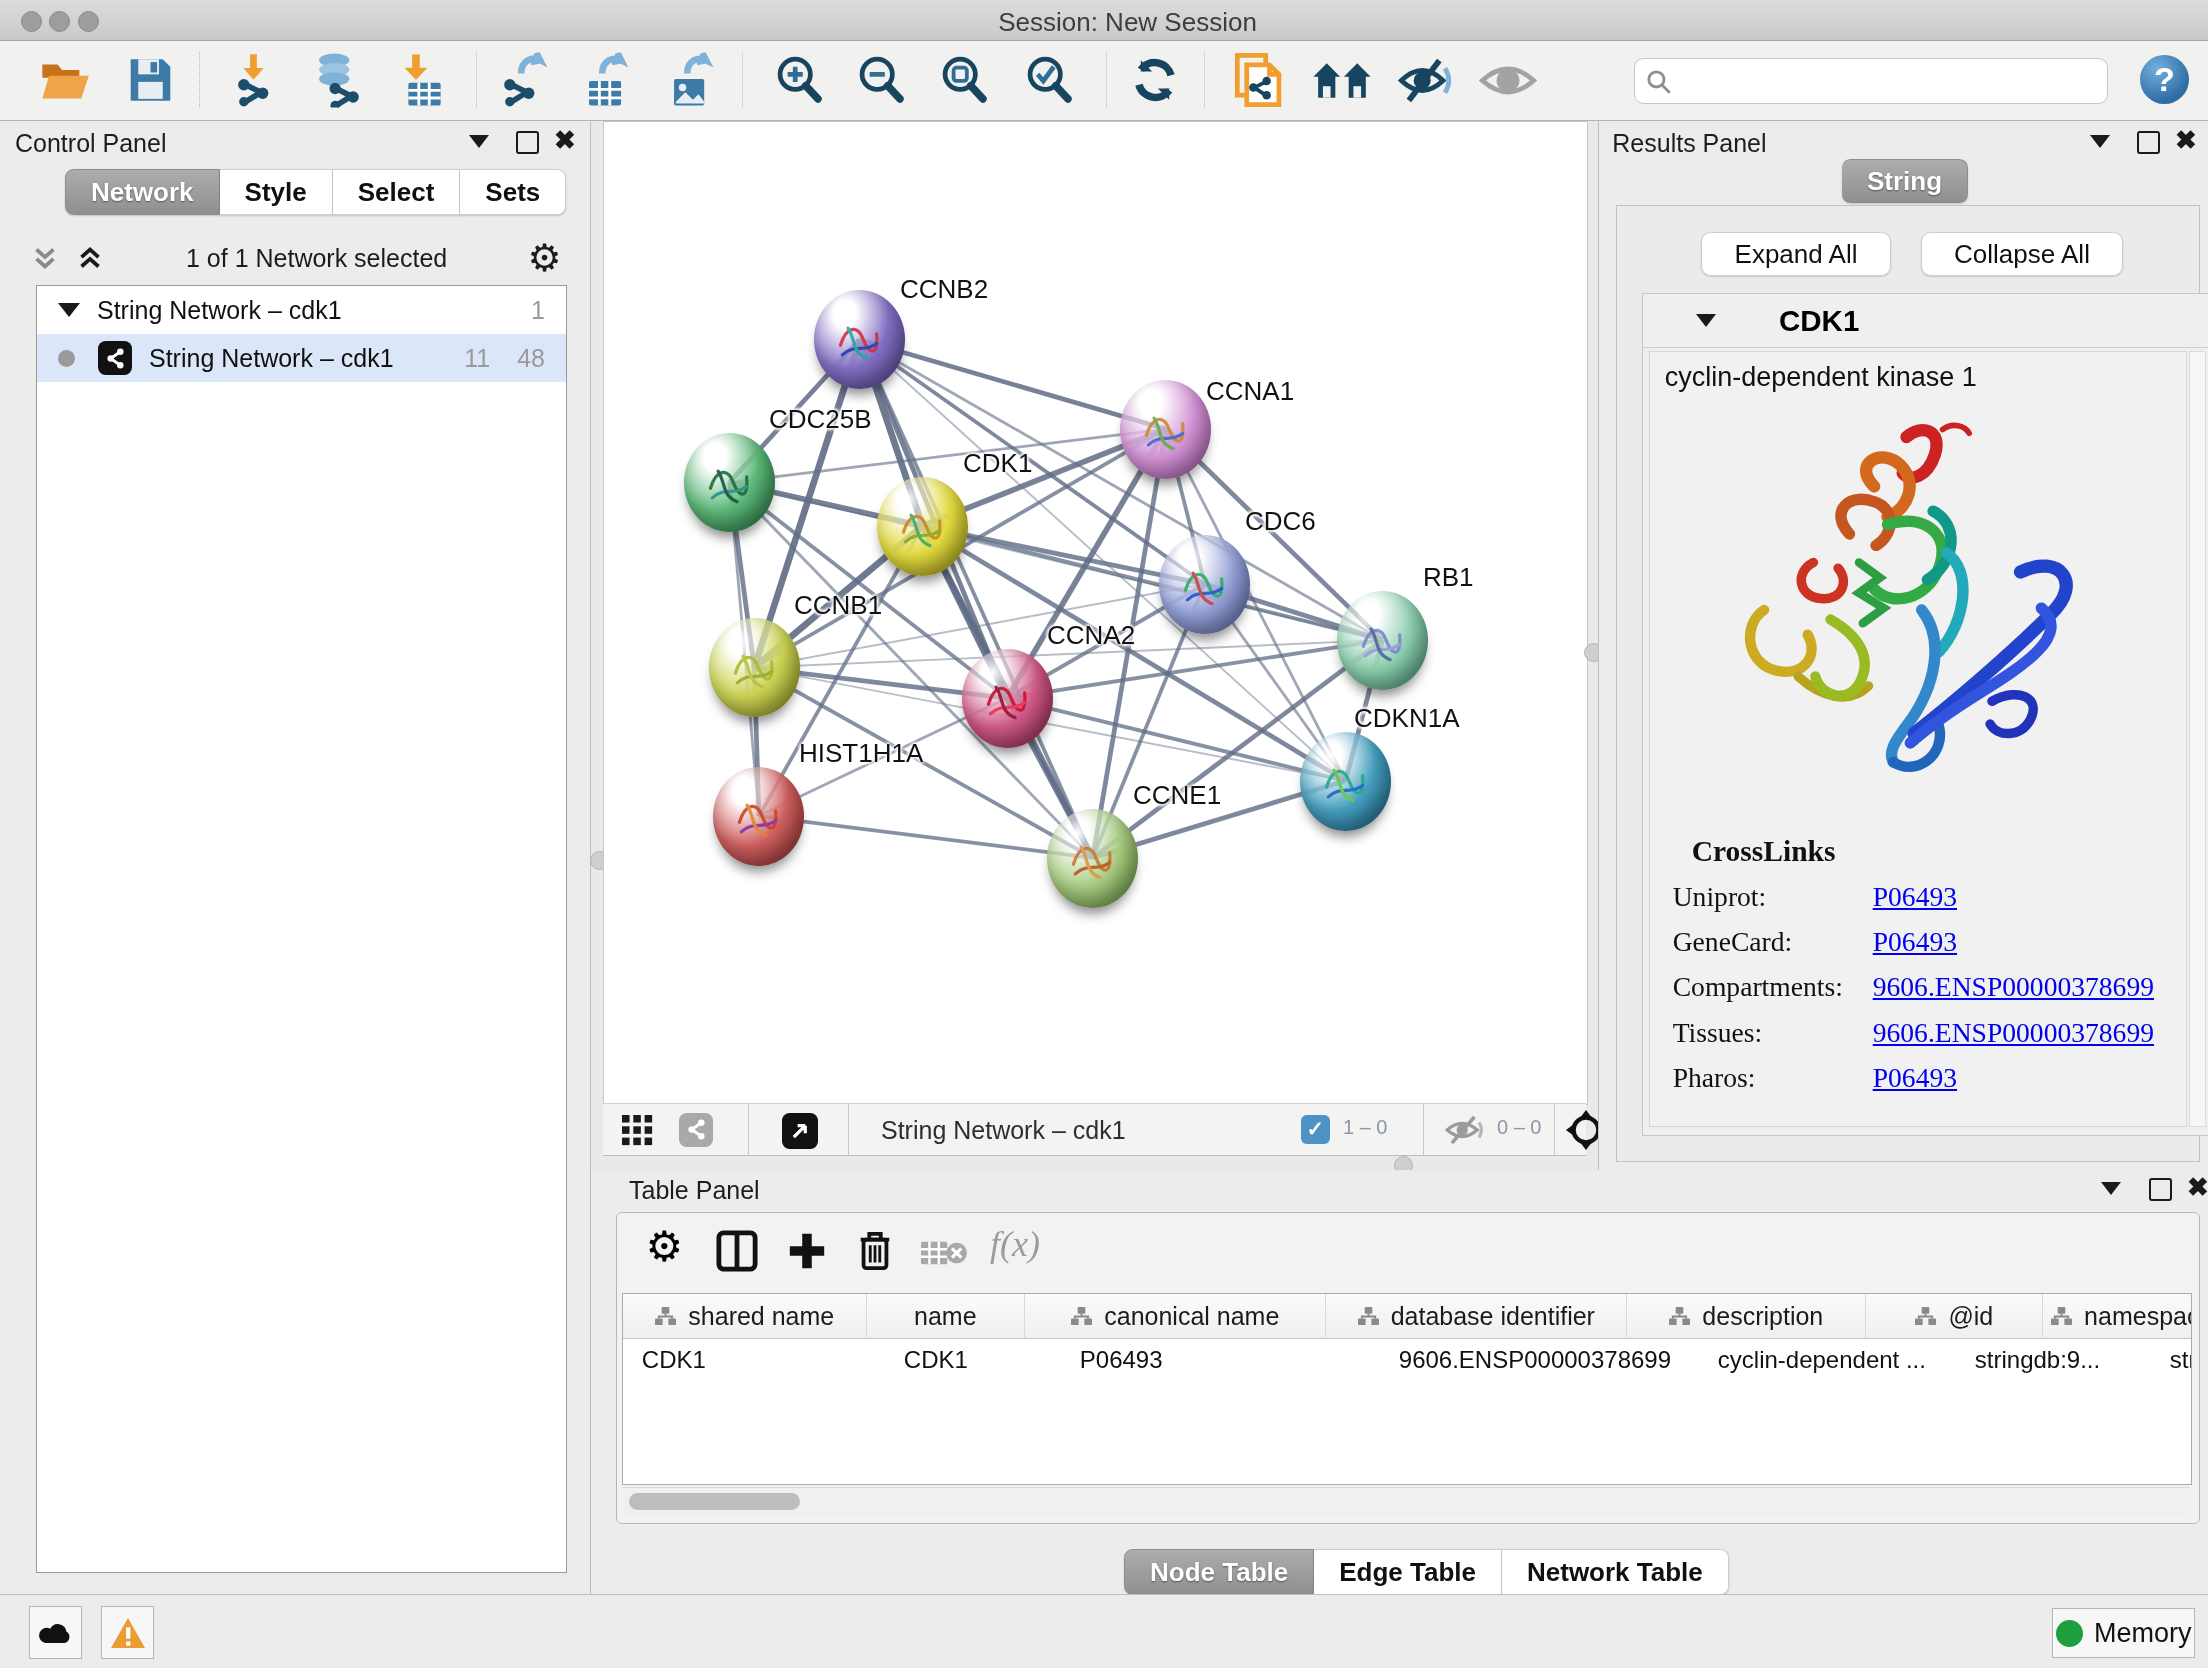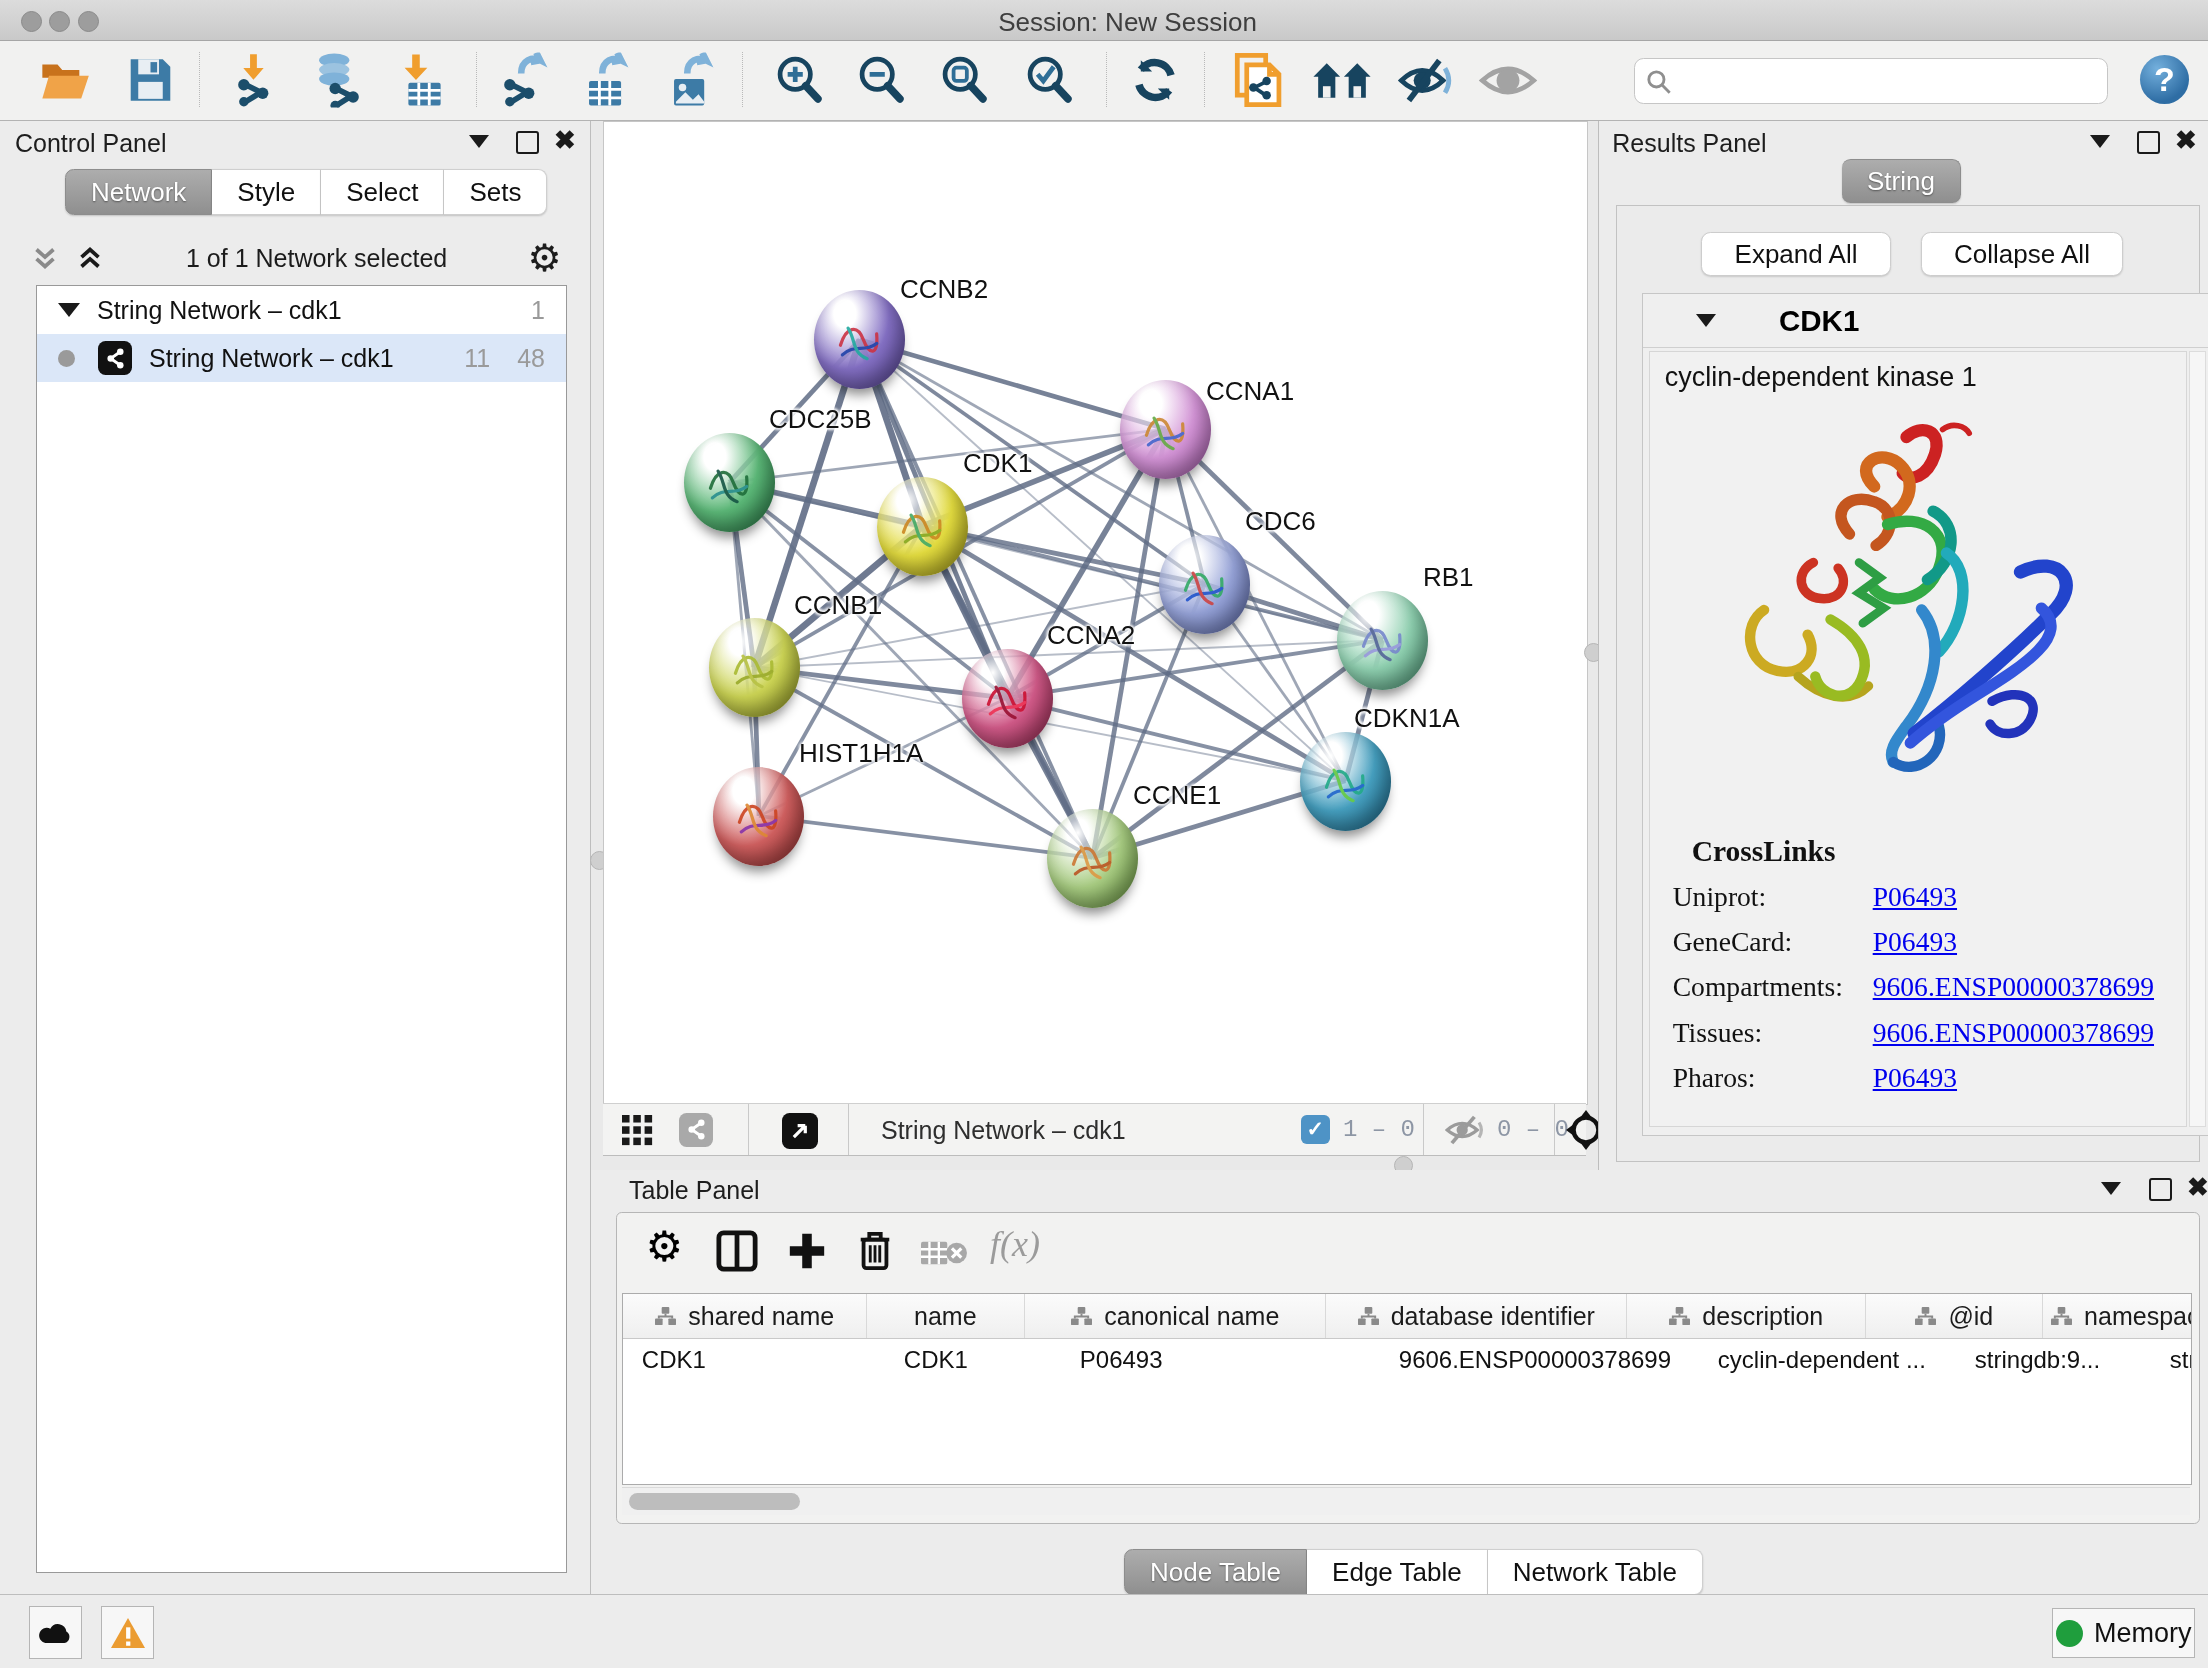--- a/index.html
+++ b/index.html
@@ -19,42 +19,42 @@
   
   .main{position:absolute;top:121px;left:0;width:2208px;height:1473px;background:#e9e9e9;}
   
   .panel-title{font-size:25px;color:#1d1d1d;}
   .head-caret{width:0;height:0;border-left:10.5px solid transparent;border-right:10.5px solid transparent;border-top:13.3px solid #1a1a1a;display:inline-block;}
   .head-box{width:19px;height:19px;border:2.9px solid #1a1a1a;border-radius:2.9px;display:inline-block;}
   .head-x{font-size:26px;font-weight:bold;color:#1a1a1a;line-height:19px;}
   
   .control-panel{position:absolute;left:0;top:0;width:590px;height:1473px;background:#ececec;border-right:1px solid #bdbdbd;}
   .tabs-row{display:flex;}
-  .tab{height:44px;line-height:44px;padding:0 25px;font-size:26px;background:#fff;color:#101010;border:1px solid #cfcfcf;border-left-width:0;box-shadow:0 1px 1.9px rgba(0,0,0,.18);}
+  .tab{height:44px;line-height:44px;padding:0 25px;font-size:26px;background:#fff;color:#101010;border:1px solid #cfcfcf;border-left-width:0;box-shadow:0 1px 1.9px rgba(0,0,0,.18);font-weight:bold;}
   .tab:first-child{border-radius:8.6px 0 0 8.6px;border-left-width:1px;}
   .tab:last-child{border-radius:0 8.6px 8.6px 0;}
   .tab.selected{background:linear-gradient(#adadad,#8f8f8f);color:#fff;text-shadow:0 1px 1.9px rgba(0,0,0,.45);border-color:#8d8d8d;}
   .cp-toolbar{position:absolute;left:28.5px;top:114px;width:533px;height:46px;font-size:25px;color:#1c1c1c;display:flex;align-items:center;}
   .cp-list{position:absolute;left:36px;top:164px;width:529px;height:1286px;background:#fff;border:1px solid #999;}
   .tree-row{height:48px;display:flex;align-items:center;font-size:25px;color:#111;}
   .tree-row .count{color:#9a9a9a;}
   .tree-row.selected{background:#dbe7f8;}
   .tree-caret{width:0;height:0;border-left:11.4px solid transparent;border-right:11.4px solid transparent;border-top:14.3px solid #1a1a1a;}
   .dot-gray{width:17px;height:17px;border-radius:50%;background:#9a9a9a;}
   .share-chip{width:34px;height:34px;border-radius:7.6px;background:#111;display:flex;align-items:center;justify-content:center;}
   
   .splitter-dot{width:17px;height:17px;border-radius:50%;background:#cfcfcf;border:1px solid #b5b5b5;}
   
   .network-canvas{position:absolute;left:603px;top:0;width:983px;height:982px;background:#fff;border:1px solid #c6c6c6;overflow:hidden;}
   .net-node{position:absolute;border-radius:50%;box-shadow:0 9.5px 11.4px -3.8px rgba(0,0,0,.45),inset -5.7px -9.5px 17px rgba(0,0,0,.28);}
   .net-label{position:absolute;font-size:26px;color:#111;white-space:nowrap;text-shadow:1.9px 0 2.9px #fff,-1.9px 0 2.9px #fff,0 1.9px 2.9px #fff,0 -1.9px 2.9px #fff;}
   .network-toolbar{position:absolute;left:603px;top:982px;width:983px;height:51px;background:#f3f3f2;border-top:1px solid #cfcfcf;border-bottom:1px solid #bcbcbc;}
   .nt-sep{position:absolute;top:0;height:100%;border-left:1px solid #c9c9c9;}
   .nt-label{font-size:25px;color:#2e2e2e;}
-  .nt-count{font-size:24px;color:#8d96a5;font-family:Liberation Mono, monospace;}
+  .nt-count{font-size:20px;color:#8d96a5;}
   .checkbox-blue{width:28.5px;height:28.5px;border-radius:5.7px;background:#4e93c6;color:#fff;font-size:21px;font-weight:bold;text-align:center;line-height:28.5px;}
   
   .results-panel{position:absolute;left:1598px;top:0;width:611px;height:1049px;background:#ececec;border-left:1px solid #bdbdbd;}
   .rp-outer{position:absolute;left:17px;top:84px;width:582px;height:955px;background:#ebebeb;border:1.9px solid #c2c2c2;}
   .btn-plain{background:#fff;border:1px solid #cdcdcd;border-radius:9.5px;font-size:26px;color:#101010;text-align:center;box-shadow:0 1px 1.9px rgba(0,0,0,.15);}
   .rp-section{position:absolute;left:25px;top:87px;width:567px;height:841px;background:#efefef;border:1.9px solid #c6c6c6;}
   .cdk-head{height:53px;border-bottom:1.9px solid #cfcfcf;display:flex;align-items:center;}
   .cdk-content{position:absolute;left:5.7px;top:57px;right:23px;bottom:7.6px;background:#f1f1f1;border:1px solid #d6d6d6;overflow:hidden;}
   .rp-scroll{position:absolute;right:3.8px;top:57px;width:15px;bottom:7.6px;background:#f6f6f6;border:1px solid #dcdcdc;}
   .serif{font-family:"Liberation Serif",serif;}

